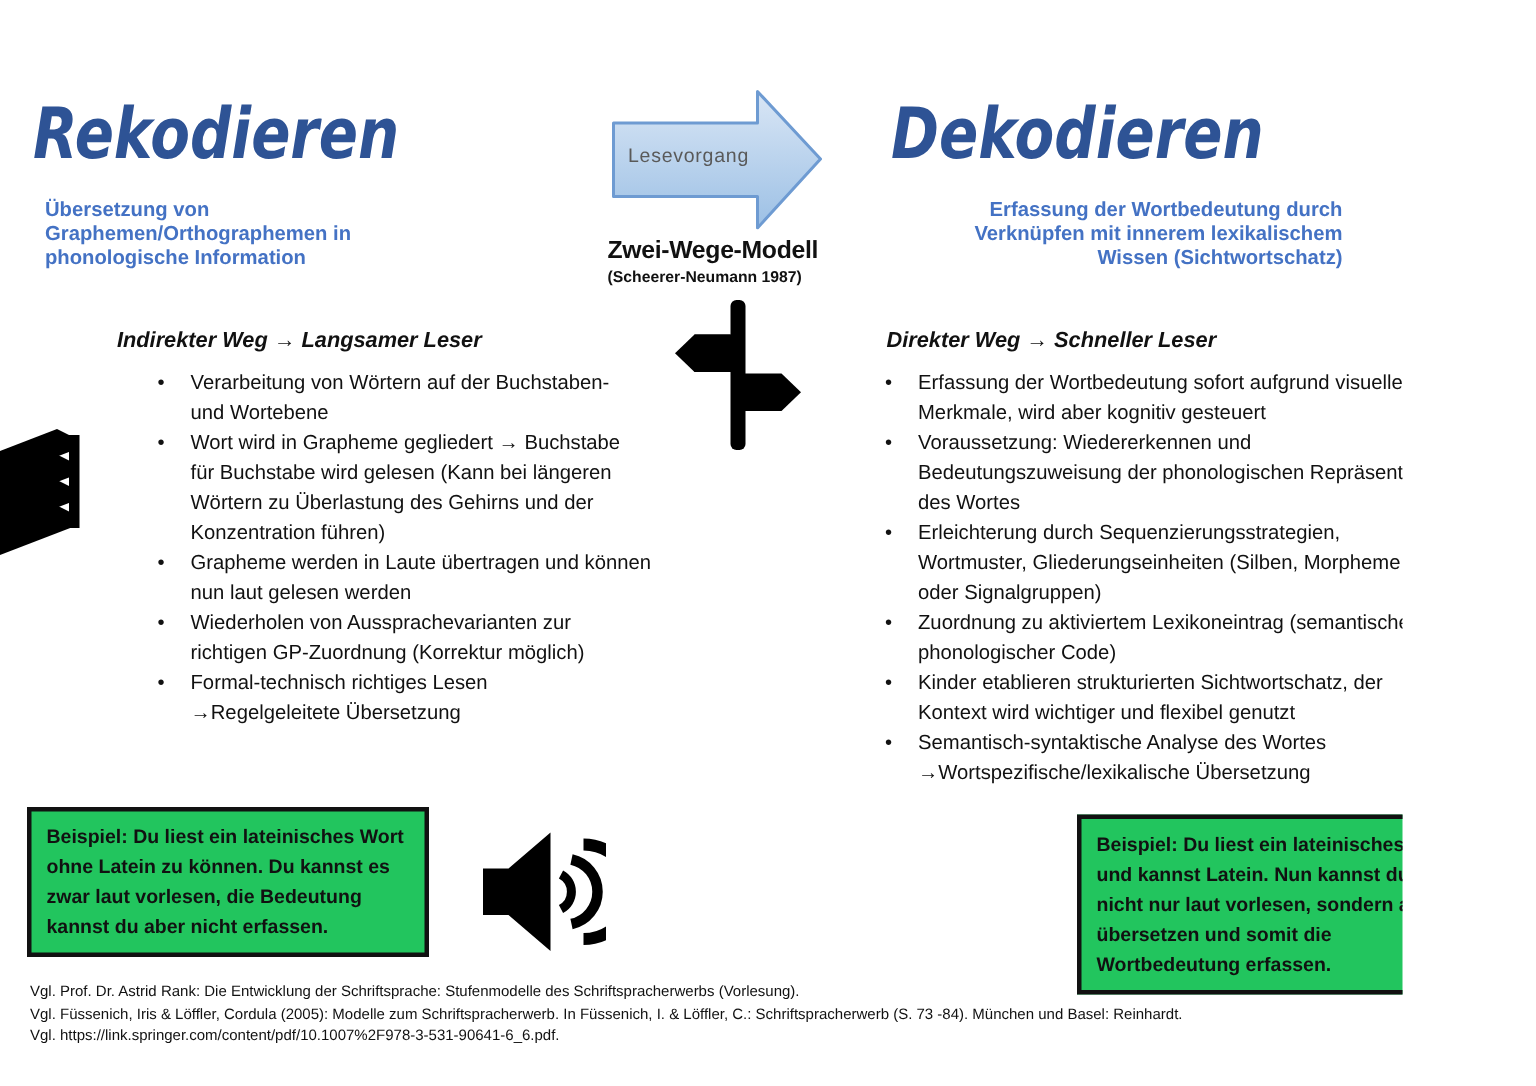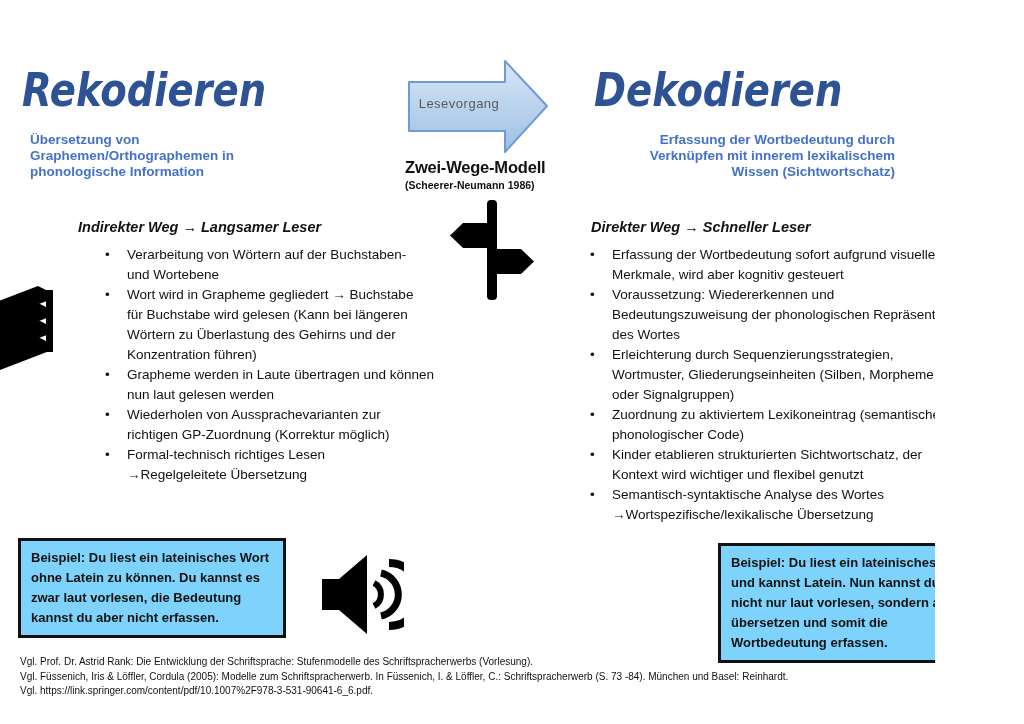--- a/index.html
+++ b/index.html
@@ -29,21 +29,21 @@
   .sh-left{left:78px;top:219px;}
   .sh-right{left:563px;top:219px;margin-left:28px;}
 
   .bullets{position:absolute;list-style:none;margin:0;padding:0;}
   .bullets-left{left:105px;top:245px;width:380px;}
   .bullets-right{left:590px;top:245px;width:410px;}
   .bullet-item{display:flex;}
   .bullet-dot{width:22px;flex:0 0 22px;font-size:13.5px;line-height:20px;}
   .bullet-text{white-space:pre-line;font-size:13.5px;line-height:20px;}
 
-  .example-box{position:absolute;background:#7dd3fc;border:3px solid #111;
+  .example-box{position:absolute;background:#22c55e;border:3px solid #111;
                padding:7px 10px;font-size:13px;line-height:20px;font-weight:bold;white-space:pre-line;}
   .box-left{left:18px;top:538px;width:242px;}
   .box-right{left:718px;top:543px;width:242px;}
 
   .footer{position:absolute;left:20px;top:655px;width:990px;font-size:10px;line-height:14.5px;}
   .footer div{white-space:nowrap;}
 
   .icon{position:absolute;}
   .icon-books{left:-14px;top:276px;}
   .icon-signpost{left:448px;top:196px;}
@@ -78,21 +78,21 @@
           <stop offset="1" stop-color="#9cc0e5"></stop>
         </linearGradient>
       </defs>
       <polygon points="1,22 97,22 97,1 139,46 97,92 97,71 1,71" fill="url(#ag)" stroke="#6e9bd2" stroke-width="2" stroke-linejoin="round"></polygon>
     </svg>
     <div class="lbl">Lesevorgang</div>
   </div>
 
   <div class="model-block">
     <div class="model-title">Zwei-Wege-Modell</div>
-    <div class="model-source">(Scheerer-Neumann 1986)</div>
+    <div class="model-source">(Scheerer-Neumann 1987)</div>
   </div>
 
   <div class="big-title title-right">Dekodieren</div>
   <div class="subtitle subtitle-right">Erfassung der Wortbedeutung durch
 Verknüpfen mit innerem lexikalischem
 Wissen (Sichtwortschatz)</div>
 
   <div class="icon icon-lightbulb">
     <svg width="72" height="125" viewBox="0 0 72 125">
       <circle cx="36" cy="37" r="27" fill="none" stroke="#000" stroke-width="9"></circle>

